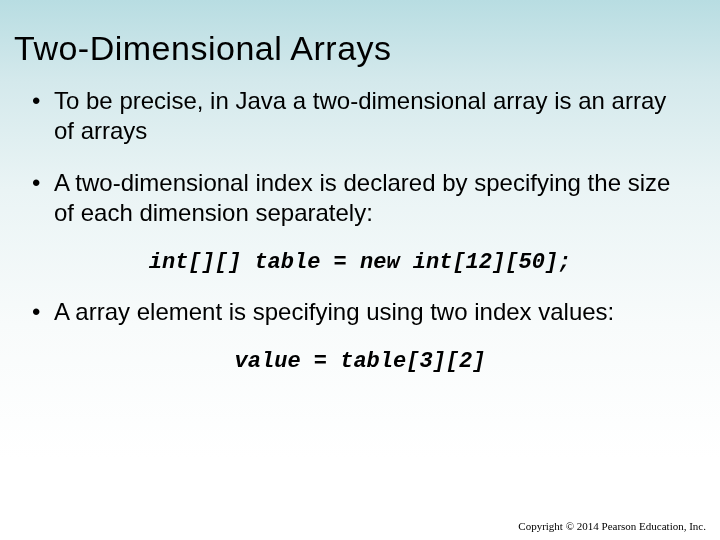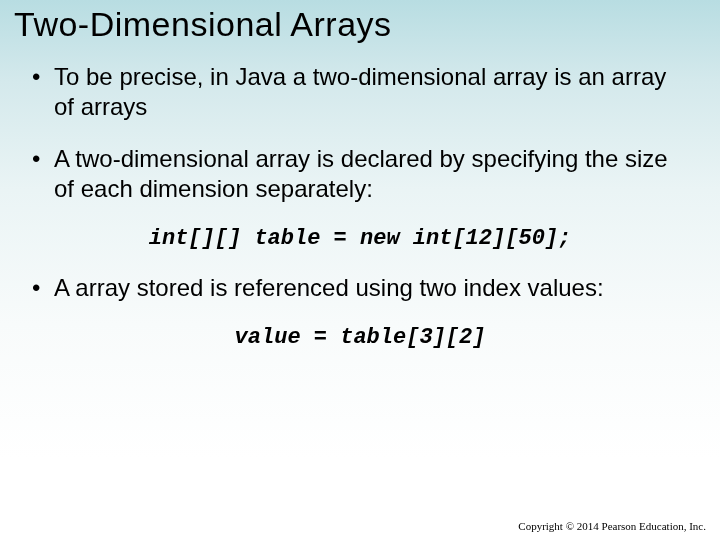--- a/index.html
+++ b/index.html
@@ -10,21 +10,21 @@
     overflow: hidden;
   }
   body {
     background: linear-gradient(to bottom, #b8dde2 0%, #d4e9ec 15%, #eaf4f5 35%, #f8fbfb 60%, #ffffff 85%);
     font-family: Arial, Helvetica, sans-serif;
     color: #000;
     position: relative;
   }
   .title {
     font-size: 34px;
-    padding: 5px 14px 0 14px;
+    padding: 29px 14px 0 14px;
     letter-spacing: 0.5px;
   }
   .content {
     padding: 18px 28px 0 28px;
   }
   ul {
     list-style: none;
     margin: 0;
     padding: 0;
   }
@@ -59,22 +59,22 @@
   }
 </style>
 </head>
 <body>
 
 <div class="title">Two-Dimensional Arrays</div>
 
 <div class="content">
   <ul>
     <li class="bullet">To be precise, in Java a two-dimensional array is an array of arrays</li>
-    <li class="bullet">A two-dimensional array is declared by specifying the size of each dimension separately:</li>
+    <li class="bullet">A two-dimensional index is declared by specifying the size of each dimension separately:</li>
   </ul>
   <div class="code">int[][] table = new int[12][50];</div>
   <ul>
-    <li class="bullet">A array stored is referenced using two index values:</li>
+    <li class="bullet">A array element is specifying using two index values:</li>
   </ul>
   <div class="code">value = table[3][2]</div>
 </div>
 
 <div class="footer">Copyright © 2014 Pearson Education, Inc.</div>
 
 </body></html>

